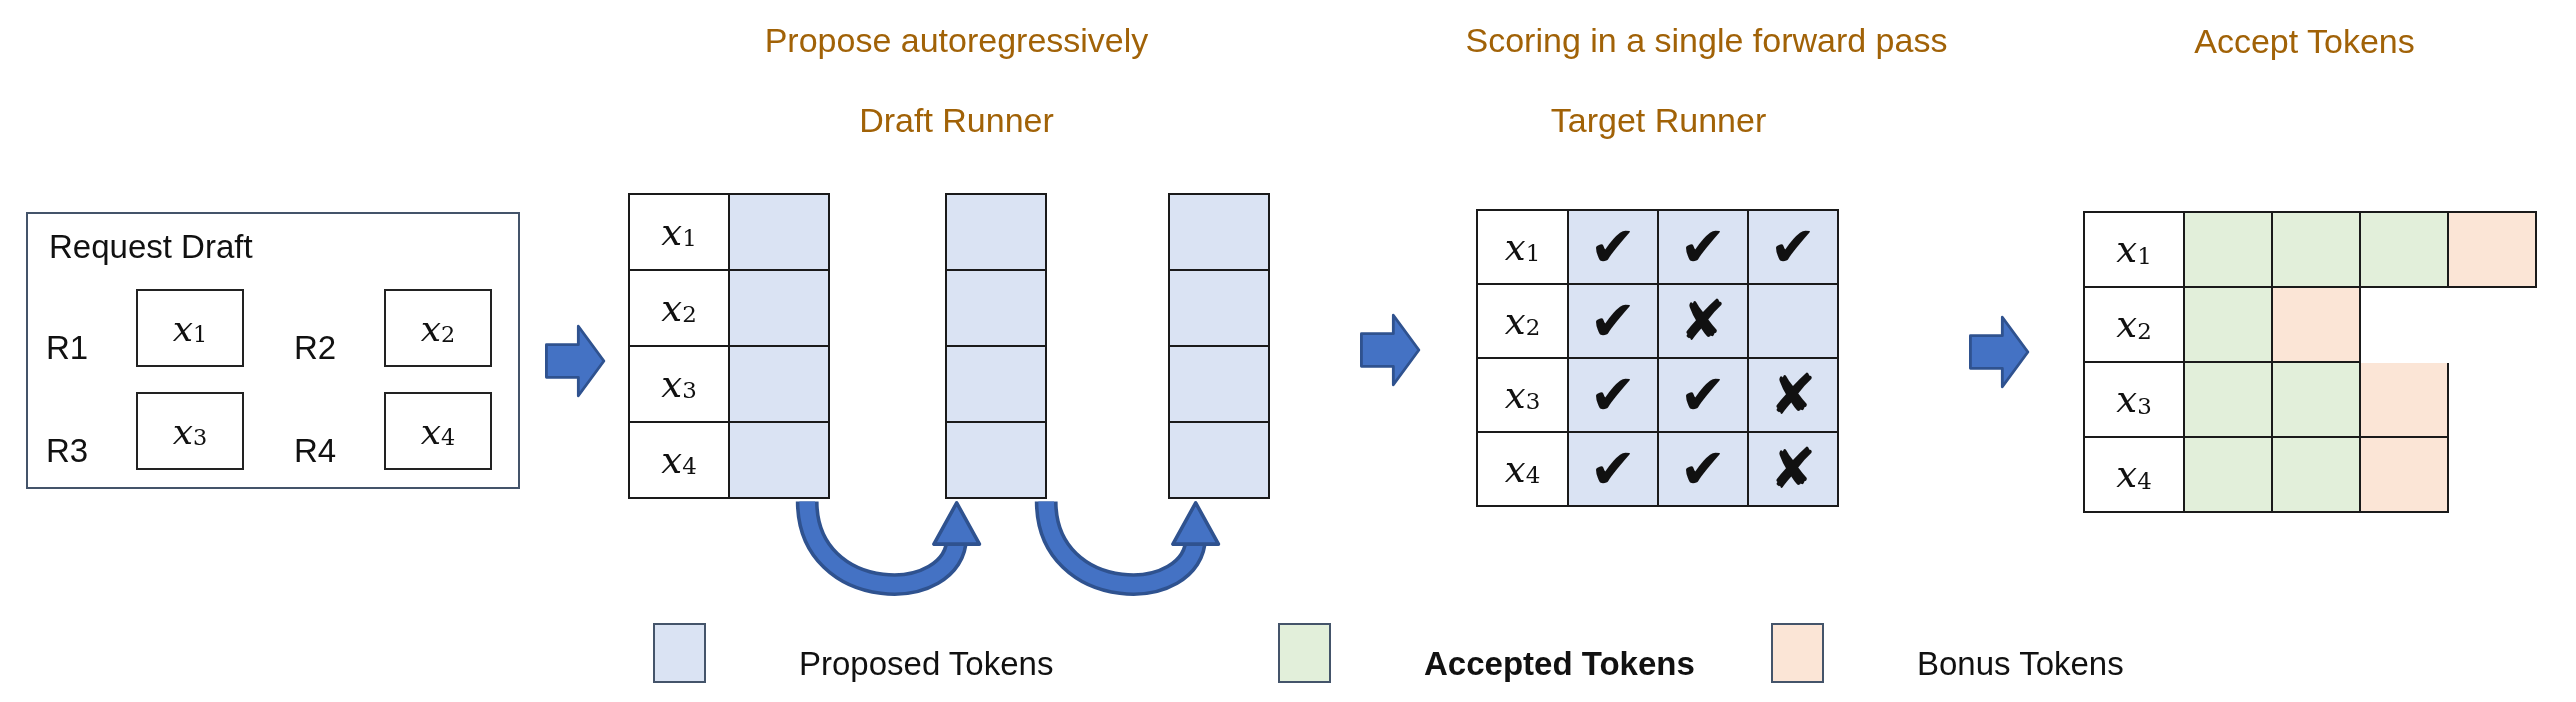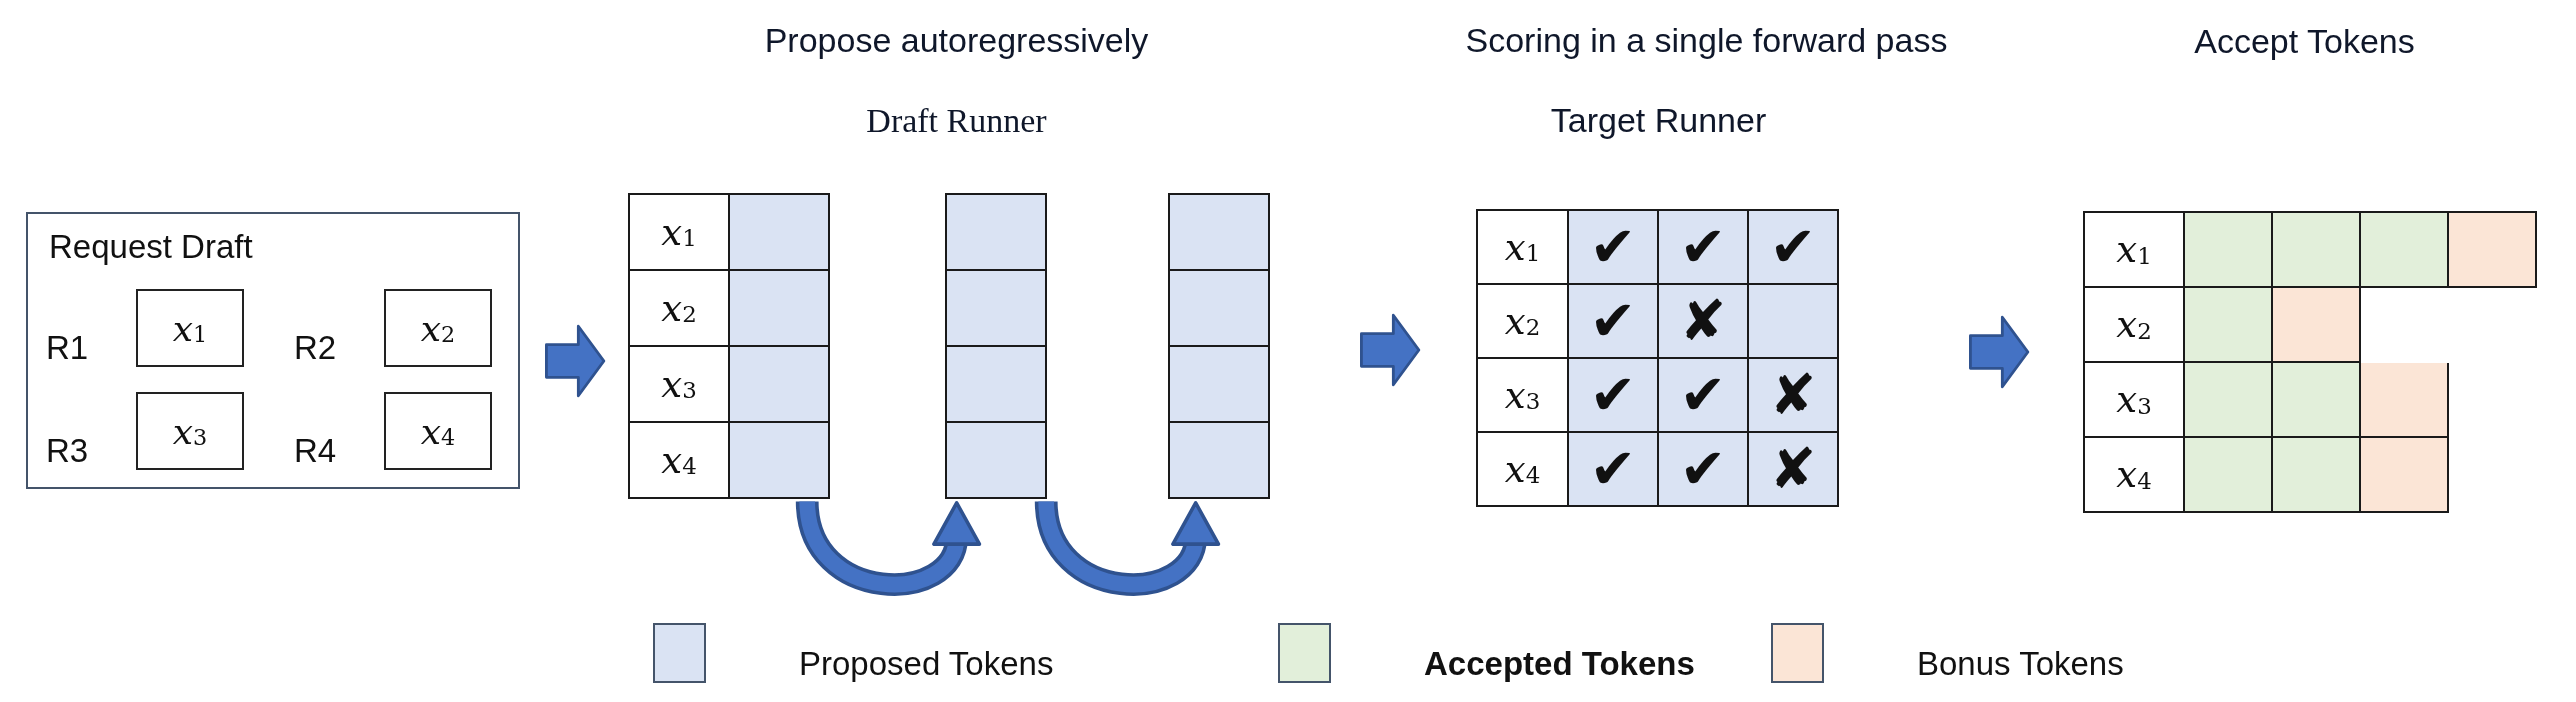--- a/index.html
+++ b/index.html
@@ -10,21 +10,21 @@
     --arrow-stroke:#2f528f;
     --grid-border:#1a1a1a;
     --pool-border:#44546a;
     --mark-color:#111111;
   }
   html,body{margin:0;padding:0;background:#ffffff;}
   .canvas{
     position:relative;width:2576px;height:703px;background:#ffffff;overflow:hidden;
     font-family:"Liberation Sans",sans-serif;color:#111;
   }
-  .section-title{position:absolute;width:643px;text-align:center;font-size:34px;line-height:41px;color:#0f172a;}
+  .section-title{position:absolute;width:643px;text-align:center;font-size:34px;line-height:41px;color:#a16207;}
   
   .pool-box{position:absolute;left:26px;top:212px;width:494px;height:277px;border:2.9px solid var(--pool-border);background:#fff;box-sizing:border-box;}
   .pool-title{position:absolute;left:49px;top:228px;font-size:33px;}
   .pool-item{position:absolute;display:flex;align-items:flex-end;height:79px;}
   .req-id{width:90px;font-size:33px;}
   .token-box{width:104px;height:74px;border:2.1px solid #222;background:#fff;display:flex;align-items:center;justify-content:center;
     font-family:"DejaVu Serif",serif;font-style:italic;font-size:36px;}
   .token-box sub,.labelcell sub{font-size:0.62em;font-style:normal;transform:translateY(0.25em);}
   
   .grid{position:absolute;display:grid;border-top:2.1px solid var(--grid-border);border-left:2.1px solid var(--grid-border);background:#fff;}
@@ -60,21 +60,21 @@
   #legend-bonus{left:1771px;}
   .swatch{width:49px;height:56px;border:2.9px solid var(--pool-border);box-sizing:content-box;}
   .legend-label{font-size:33px;white-space:nowrap;}
 </style>
 </head>
 <body>
 
 <div class="canvas">
 
   <div class="section-title" style="left:635px;top:20px;">Propose autoregressively</div>
-  <div class="section-title" style="left:635px;top:100px;font-family:Liberation Serif, serif;">Draft Runner</div>
+  <div class="section-title" style="left:635px;top:100px;">Draft Runner</div>
   <div class="section-title" style="left:1337px;top:100px;">Target Runner</div>
   <div class="section-title" style="left:1385px;top:20px;">Scoring in a single forward pass</div>
   <div class="section-title" style="left:1983px;top:21.4px;">Accept Tokens</div>
 
   <div class="pool-box"></div>
   <div class="pool-title">Request Draft</div>
 
   <div class="pool-item" style="left:46px;top:288px;">
     <span class="req-id">R1</span>
     <span class="token-box">

